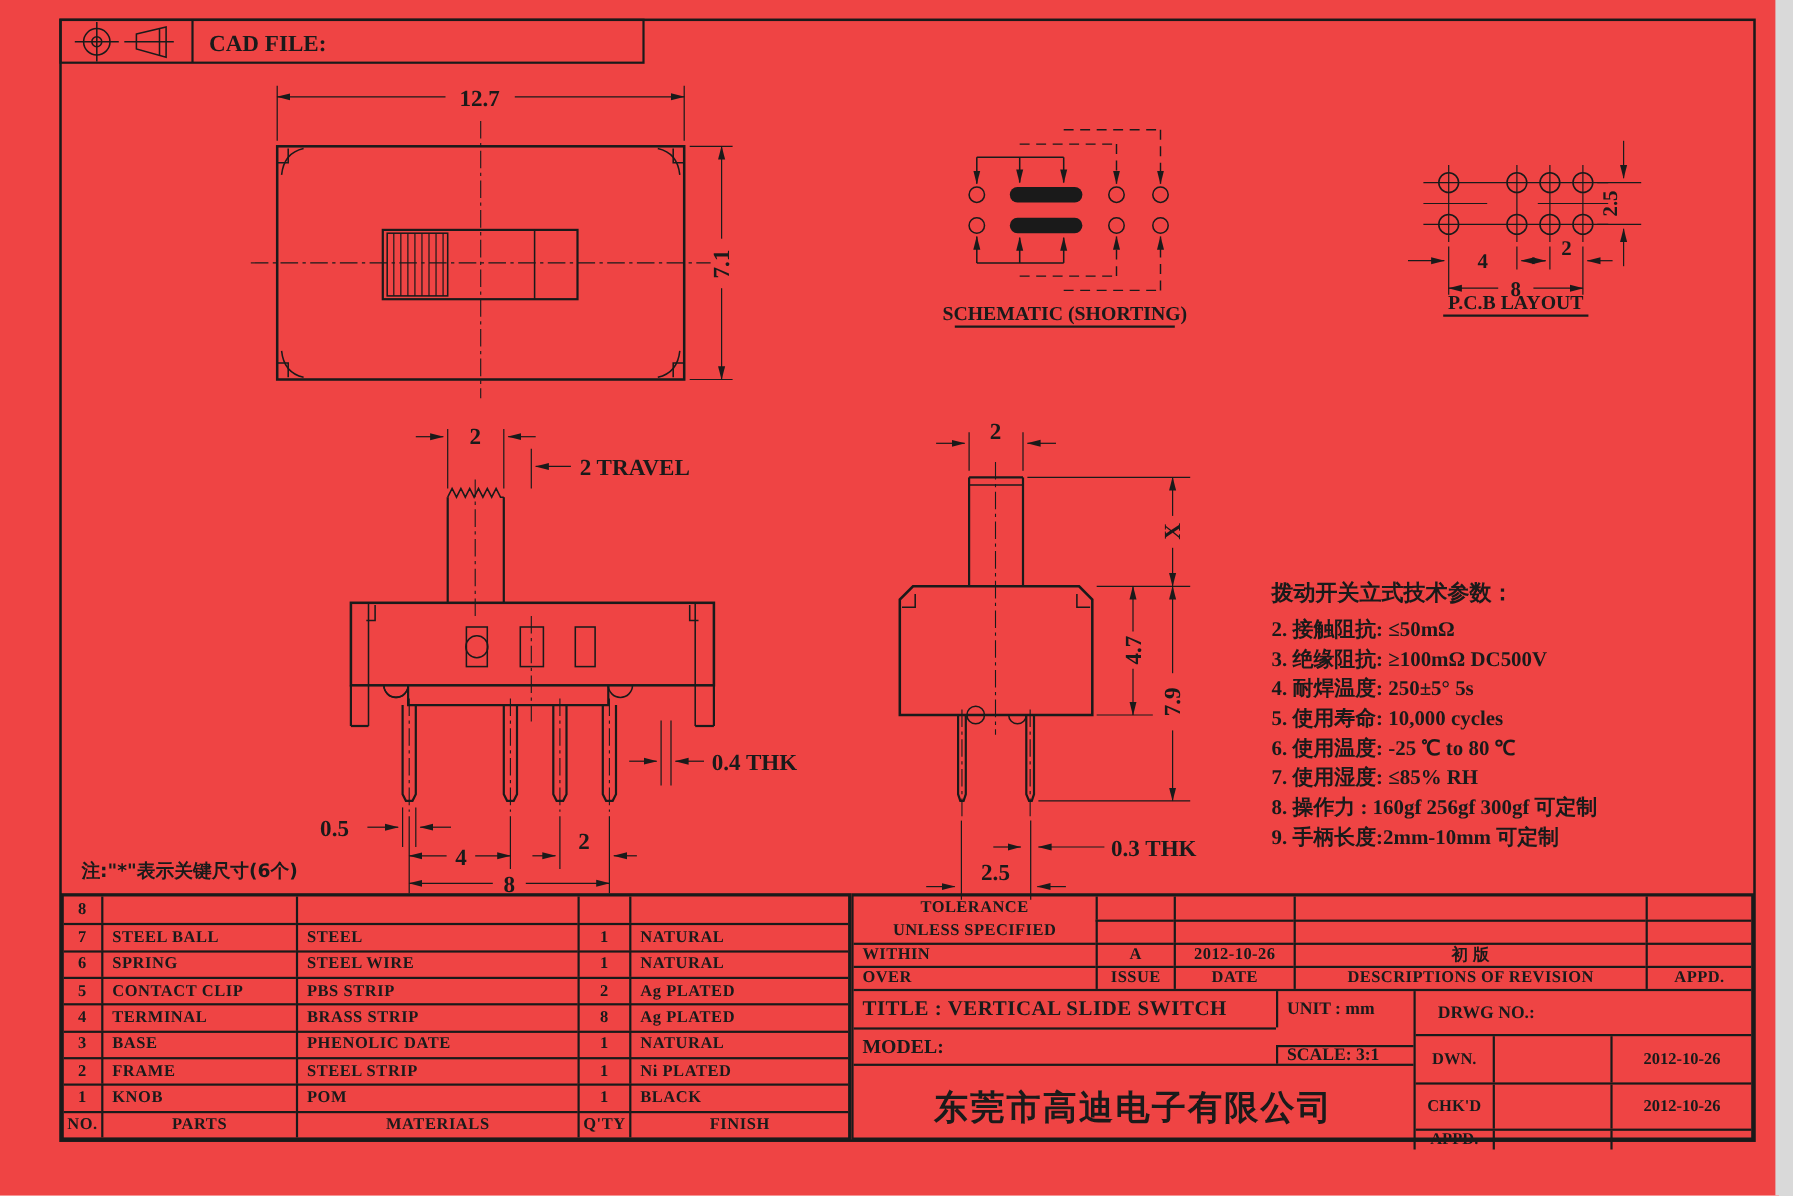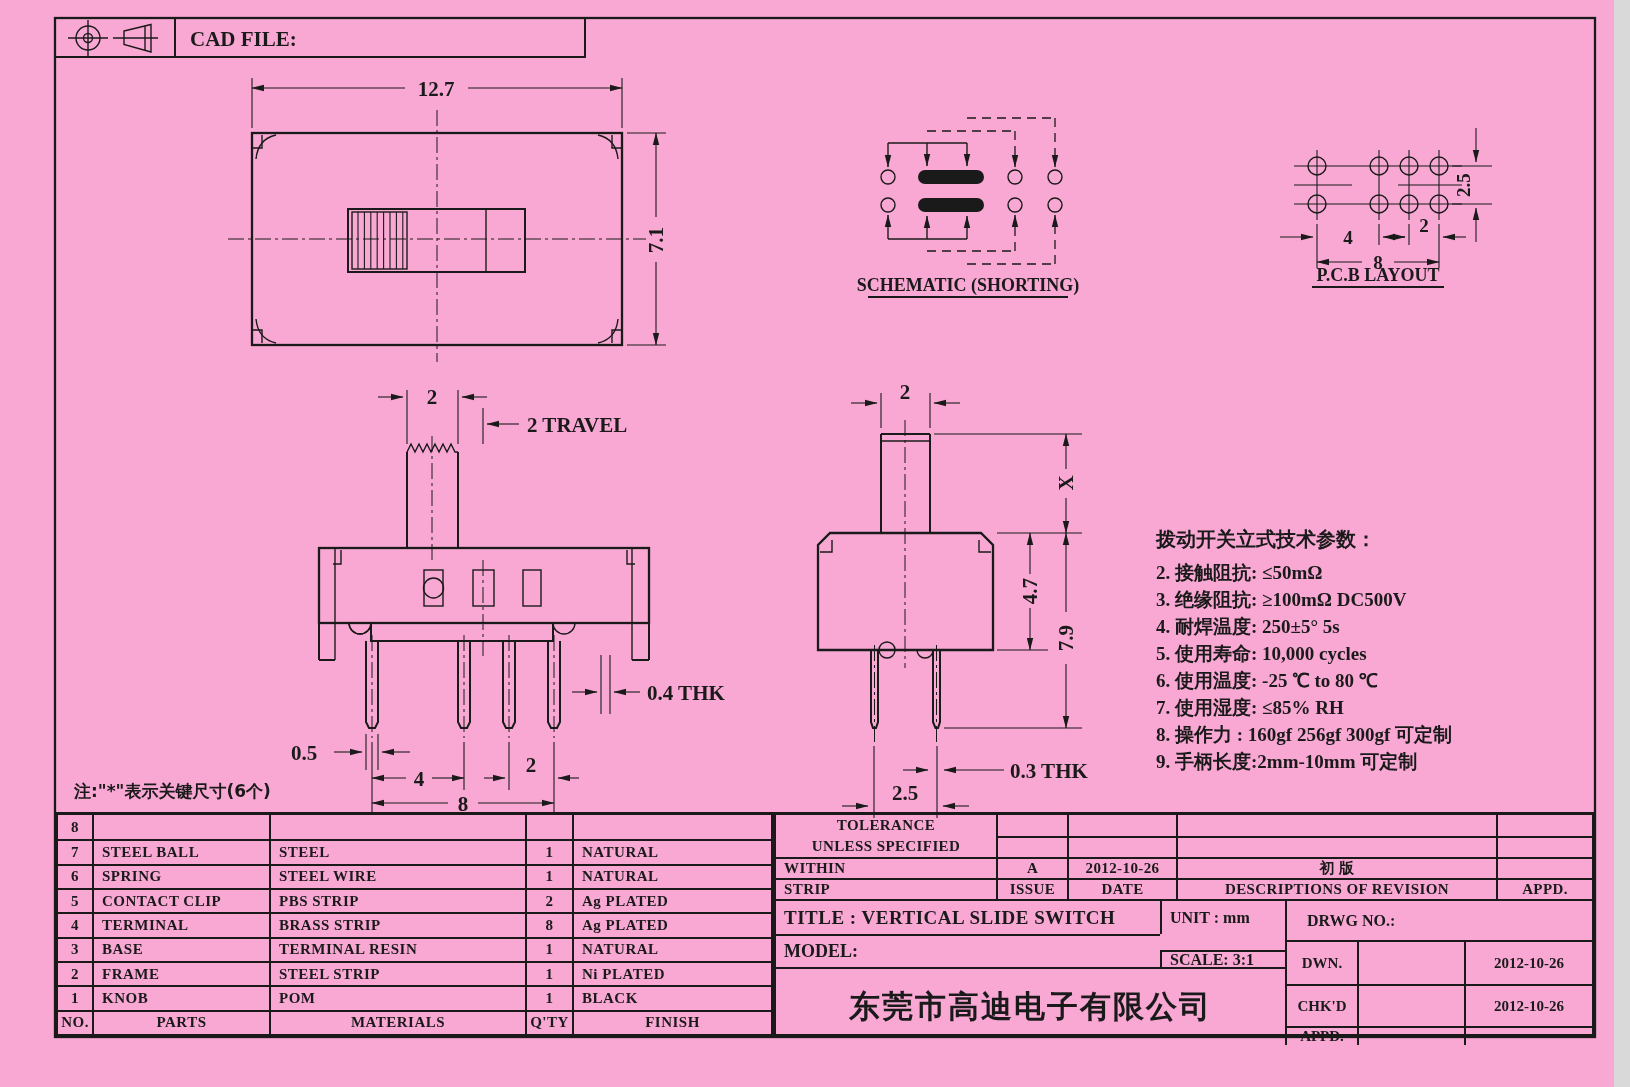--- a/index.html
+++ b/index.html
@@ -1,16 +1,16 @@
 <!DOCTYPE html>
 <html><head>
 <meta charset="utf-8">
 <style>
   html,body{margin:0;padding:0;background:#fff;}
-  .page{position:relative;width:1630px;height:1087px;background:#f9a8d4;overflow:hidden;
+  .page{position:relative;width:1630px;height:1087px;background:#ef4444;overflow:hidden;
         font-family:"Liberation Serif",serif;color:#1a1a1a;}
   .edge-strip{position:absolute;right:0;top:0;width:16px;height:100%;background:#d9d9d9;}
   svg.drawing{position:absolute;left:0;top:0;}
   svg .ol{fill:none;stroke:#1a1a1a;stroke-width:2;}
   svg .ol2{fill:none;stroke:#1a1a1a;stroke-width:2.3;}
   svg .tl{fill:none;stroke:#1a1a1a;stroke-width:1.4;}
   svg .dl{fill:none;stroke:#1a1a1a;stroke-width:1.1;}
   svg .cl{fill:none;stroke:#1a1a1a;stroke-width:1;stroke-dasharray:16 4 3 4;}
   svg .dash{fill:none;stroke:#1a1a1a;stroke-width:1.3;stroke-dasharray:9 6;}
   svg .fillb{fill:#1a1a1a;stroke:none;}
@@ -389,21 +389,21 @@
     <div class="c">Ag PLATED</div>
 
     <div class="c">4</div>
     <div class="c">TERMINAL</div>
     <div class="c">BRASS STRIP</div>
     <div class="c hc">8</div>
     <div class="c">Ag PLATED</div>
 
     <div class="c">3</div>
     <div class="c">BASE</div>
-    <div class="c">TERMINAL RESIN</div>
+    <div class="c">PHENOLIC DATE</div>
     <div class="c hc">1</div>
     <div class="c">NATURAL</div>
 
     <div class="c">2</div>
     <div class="c">FRAME</div>
     <div class="c">STEEL STRIP</div>
     <div class="c hc">1</div>
     <div class="c">Ni PLATED</div>
 
     <div class="c">1</div>
@@ -432,21 +432,21 @@
       <div class="c bl bt"></div>
       <div class="c bl bt"></div>
       <div class="c bl bt"></div>
 
       <div class="c bt lft">WITHIN</div>
       <div class="c bl bt">A</div>
       <div class="c bl bt">2012-10-26</div>
       <div class="c bl bt">初  版</div>
       <div class="c bl bt"></div>
 
-      <div class="c bt lft">STRIP</div>
+      <div class="c bt lft">OVER</div>
       <div class="c bl bt">ISSUE</div>
       <div class="c bl bt">DATE</div>
       <div class="c bl bt">DESCRIPTIONS OF REVISION</div>
       <div class="c bl bt">APPD.</div>
     </div>
 
     <div class="rb">
       <div class="c cell-title">TITLE :   VERTICAL SLIDE SWITCH</div>
       <div class="c cell-unit">UNIT :   mm</div>
       <div class="c cell-model">MODEL:</div>

